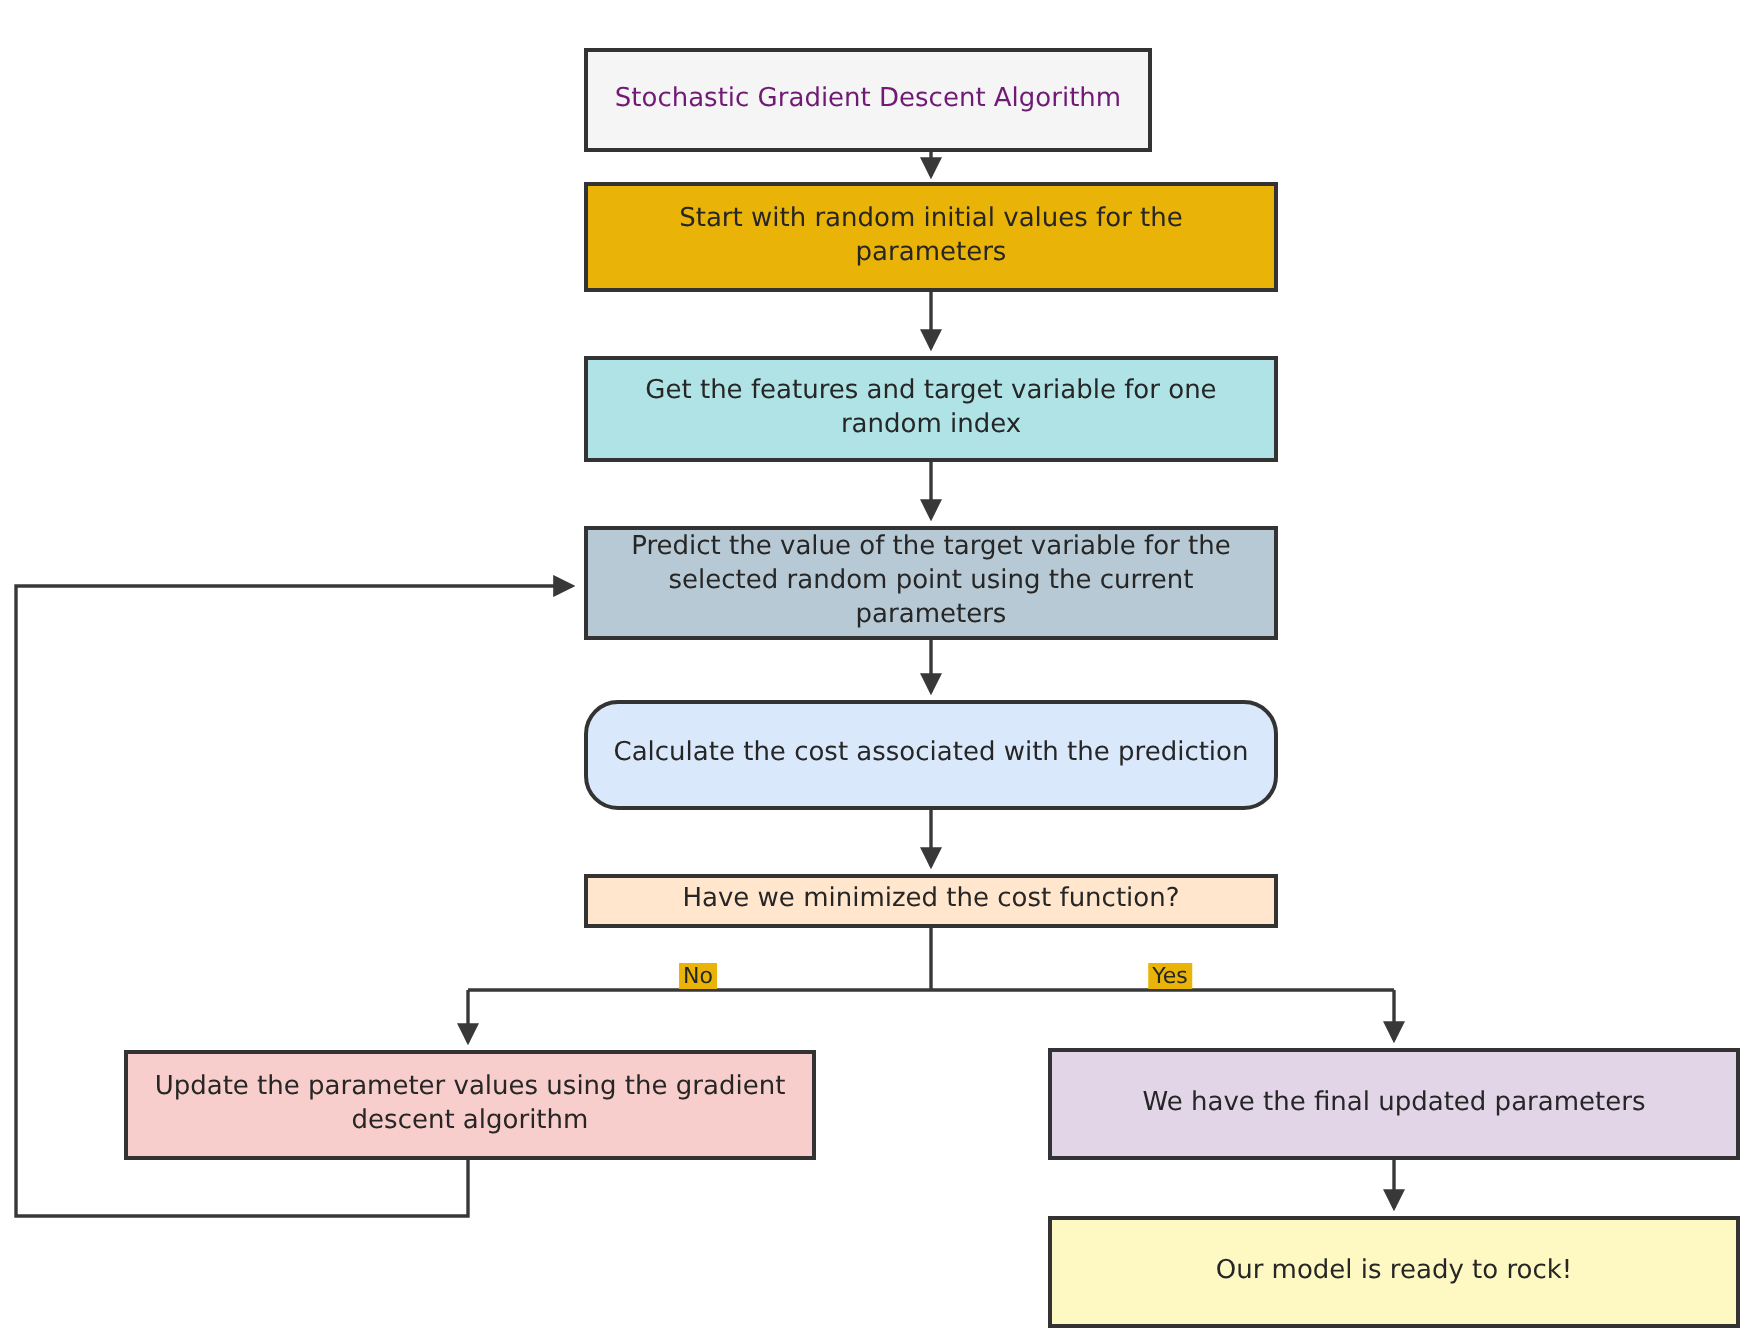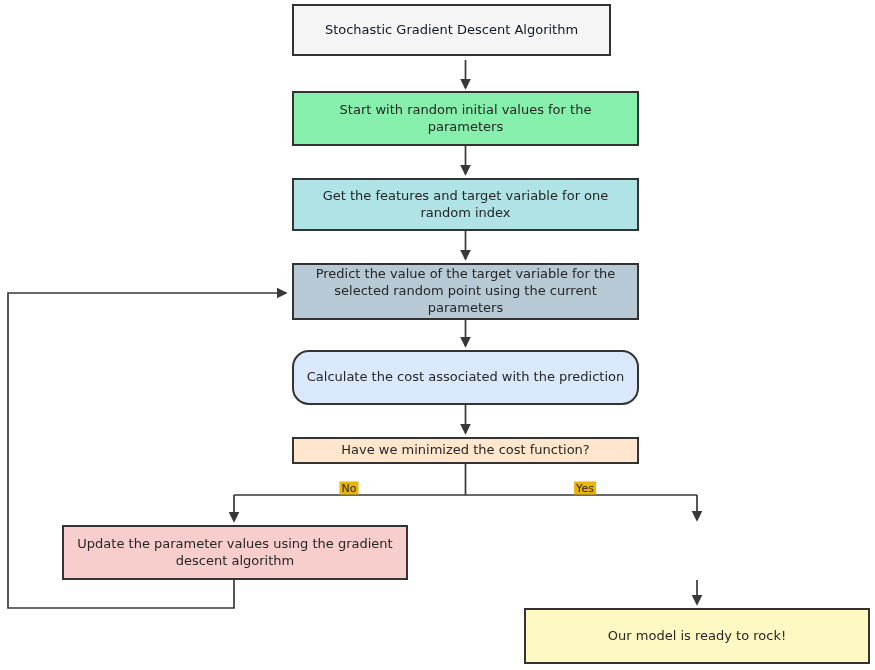--- a/index.html
+++ b/index.html
@@ -69,25 +69,25 @@
     <path class="edge" d="M465.5,231 V259" marker-end="url(#ah)"></path>
     <path class="edge" d="M465.5,320 V346" marker-end="url(#ah)"></path>
     <path class="edge" d="M465.5,405 V433" marker-end="url(#ah)"></path>
     <path class="edge" d="M465.5,464 V495 M234,495 H697"></path>
     <path class="edge" d="M234,495 V521" marker-end="url(#ah)"></path>
     <path class="edge" d="M697,495 V520" marker-end="url(#ah)"></path>
     <path class="edge" d="M697,580 V604" marker-end="url(#ah)"></path>
     <path class="edge" d="M234,580 V608 H8 V293 H286" marker-end="url(#ah)"></path>
   </svg>
 
-  <div class="node muted" style="left: 292px; top: 4px; width: 319px; height: 52px; background-color: rgb(245, 245, 245); color: #0f172a;">
+  <div class="node muted" style="left: 292px; top: 24px; width: 284px; height: 52px; background-color: rgb(245, 245, 245); color: #701a75;">
     <span>Stochastic Gradient Descent Algorithm</span>
   </div>
 
-  <div class="node" style="left: 292px; top: 91px; width: 347px; height: 55px; background-color: #86efac;">
+  <div class="node" style="left: 292px; top: 91px; width: 347px; height: 55px; background-color: #eab308;">
     <span>Start with random initial values for the parameters</span>
   </div>
 
   <div class="node" style="left: 292px; top: 178px; width: 347px; height: 53px; background-color: rgb(176, 227, 230);">
     <span>Get the features and target variable for one random index</span>
   </div>
 
   <div class="node tight" style="left: 292px; top: 263px; width: 347px; height: 57px; background-color: rgb(183, 201, 212);">
     <span>Predict the value of the target variable for the selected random point using the current parameters</span>
   </div>
@@ -97,20 +97,23 @@
   </div>
 
   <div class="node" style="left: 292px; top: 437px; width: 347px; height: 27px; background-color: rgb(255, 230, 204);">
     <span>Have we minimized the cost function?</span>
   </div>
 
   <div class="node" style="left: 62px; top: 525px; width: 346px; height: 55px; background-color: rgb(248, 206, 204);">
     <span>Update the parameter values using the gradient descent algorithm</span>
   </div>
 
+  <div class="node" style="left: 524px; top: 524px; width: 346px; height: 56px; background-color: rgb(225, 213, 231);">
+    <span>We have the final updated parameters</span>
+  </div>
 
   <div class="node" style="left: 524px; top: 608px; width: 346px; height: 56px; background-color: #fef9c3;">
     <span>Our model is ready to rock!</span>
   </div>
 
   <span class="edge-label" style="left:349px; top:488px;">No</span>
   <span class="edge-label" style="left:585px; top:488px;">Yes</span>
 
 </div>
 

